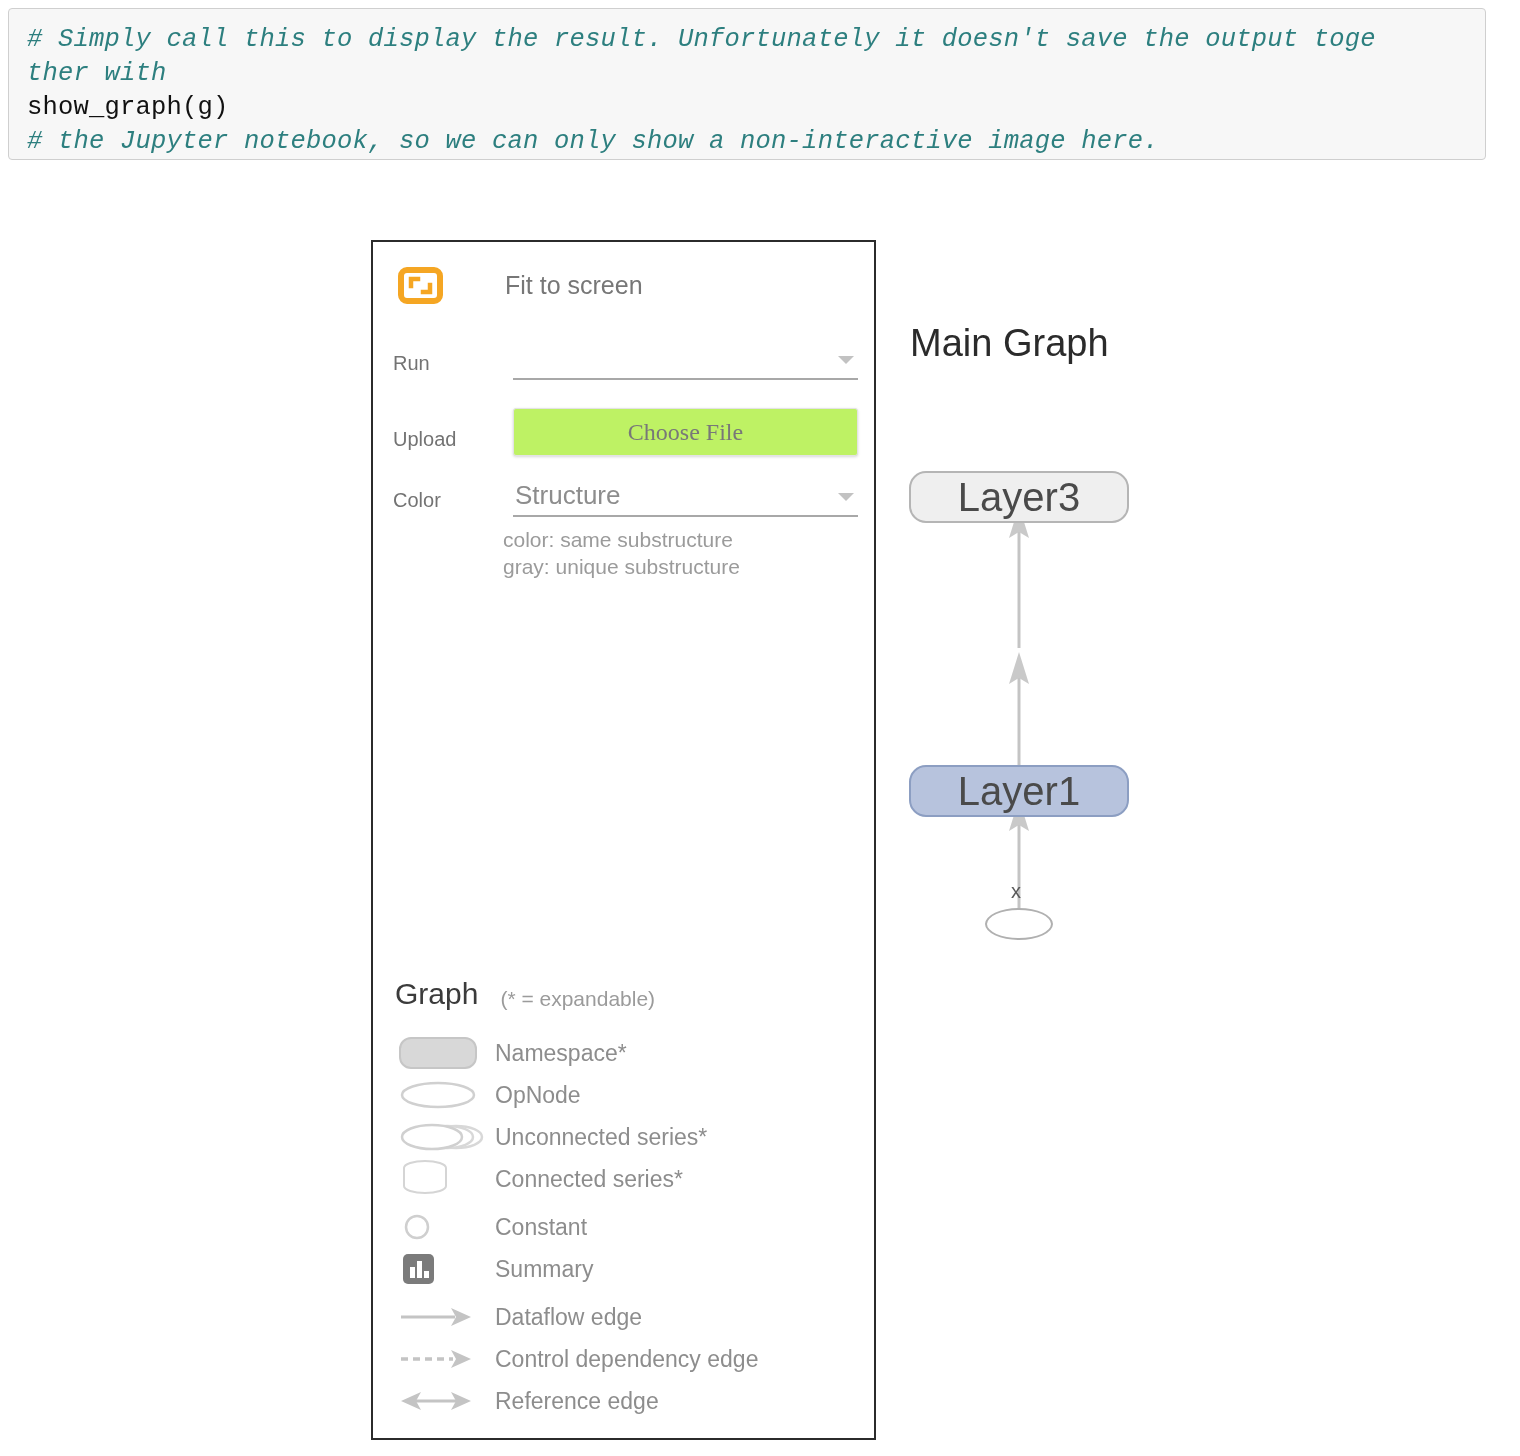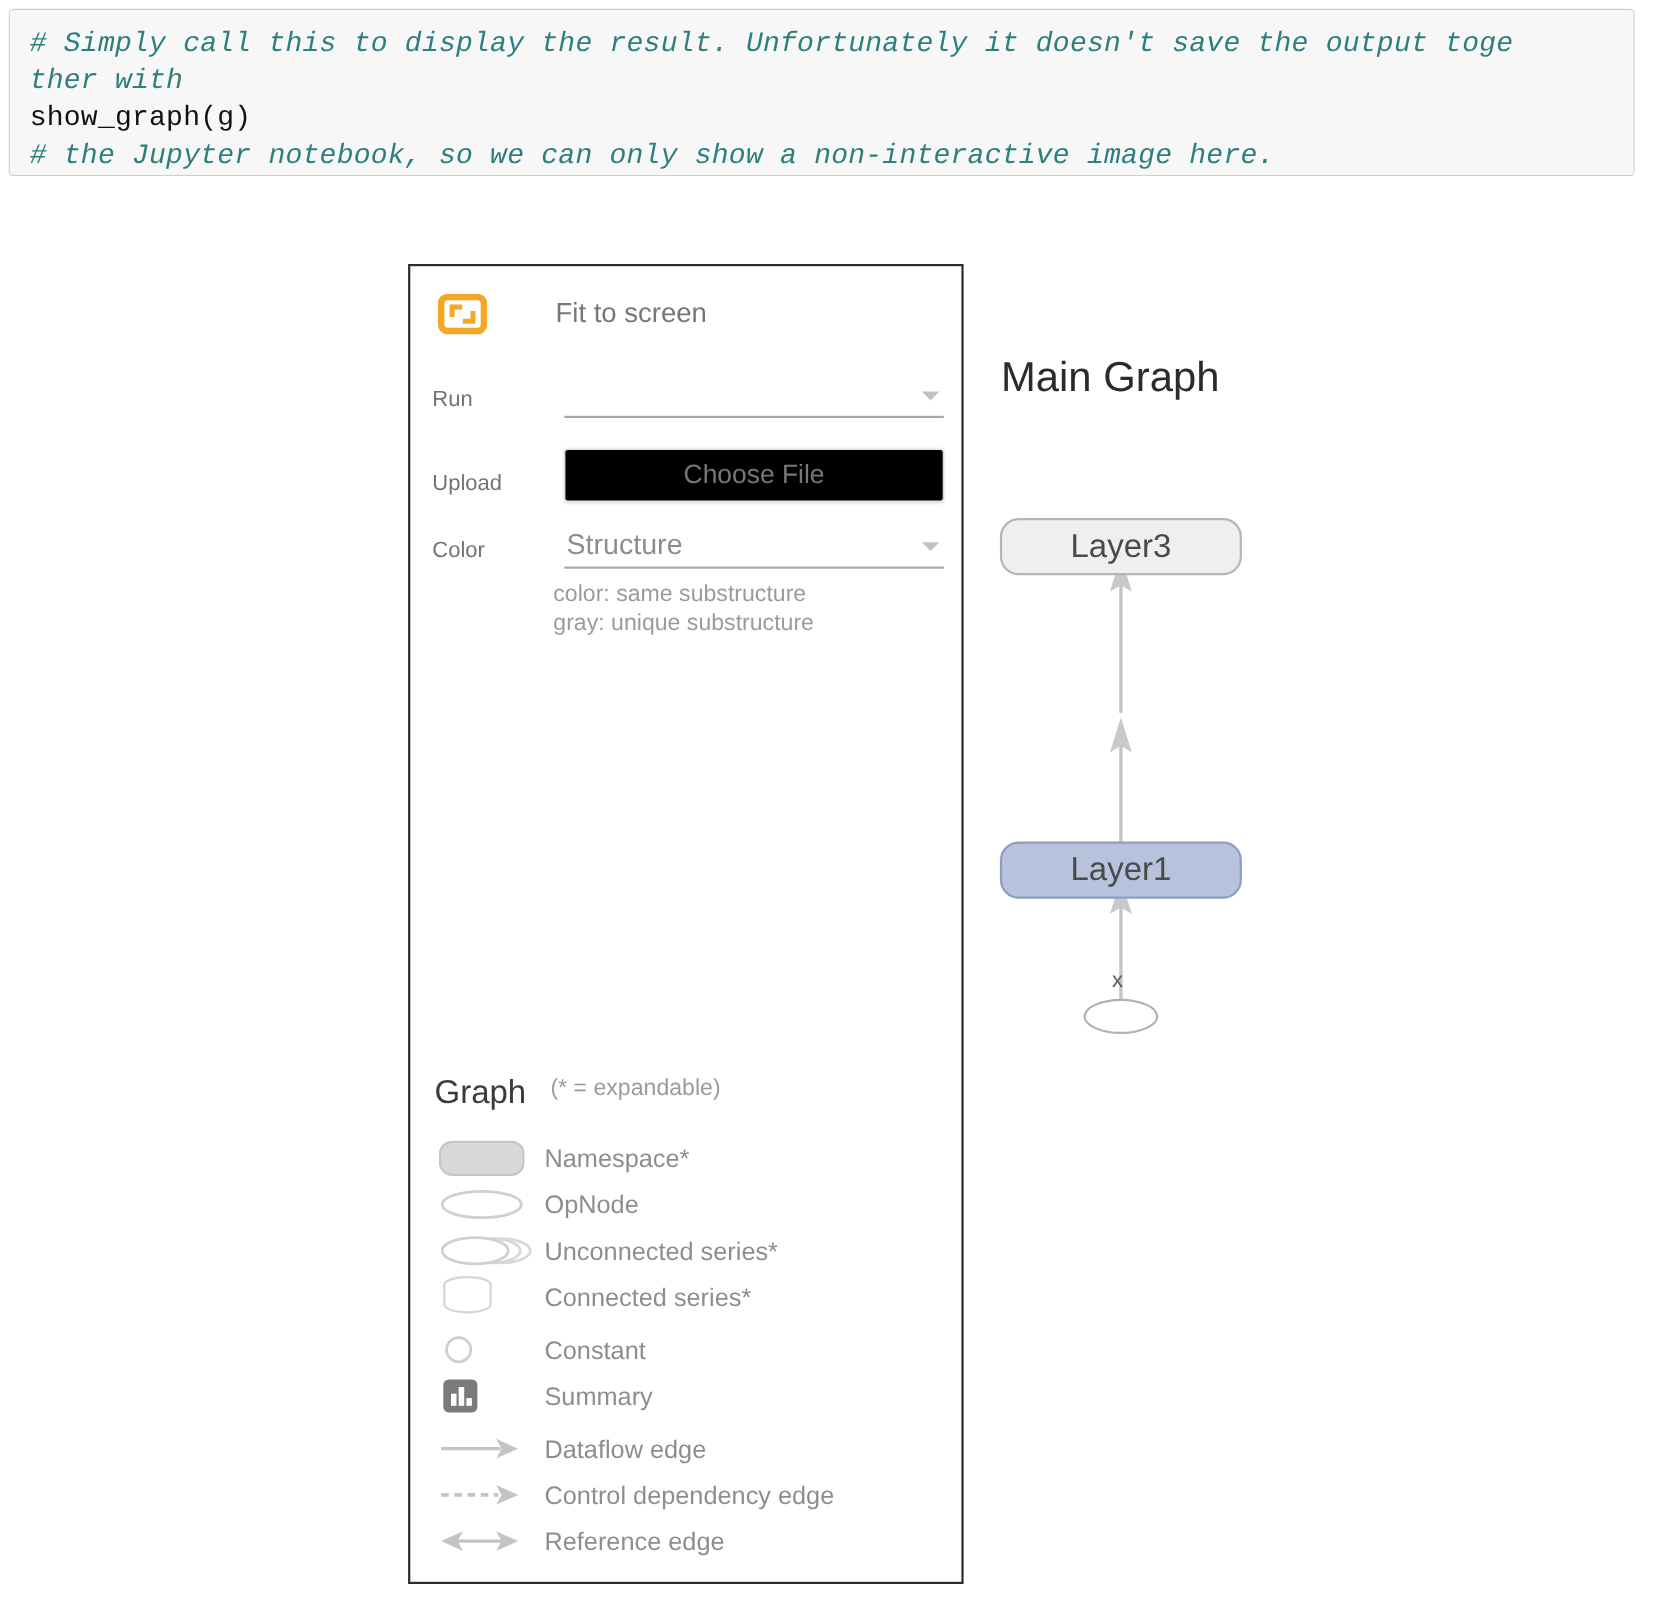--- a/index.html
+++ b/index.html
@@ -110,47 +110,48 @@
     bottom: 14px;
     width: 0;
     height: 0;
     border-left: 8px solid transparent;
     border-right: 8px solid transparent;
     border-top: 8px solid #c2c2c2;
   }
   .file-btn {
     flex: 1;
     height: 48px;
-    background: #000000;
+    background: #bef264;
     border: 1px solid #e3e3e3;
     border-radius: 3px;
     box-shadow: 0 1px 3px rgba(0,0,0,0.16);
     display: flex;
     align-items: center;
     justify-content: center;
     font-size: 24px;
     color: #787878;
     box-sizing: border-box;
+    font-family: Liberation Serif, serif;
   }
   .hint-block {
     position: absolute;
     left: 130px;
     top: 284px;
     font-size: 21px;
     line-height: 27px;
     color: #9b9b9b;
   }
 
   
   .legend-head {
     position: absolute;
     left: 22px;
     top: 735px;
     display: flex;
-    align-items: flex-start;
+    align-items: flex-end;
   }
   .legend-title {
     font-size: 30px;
     color: #3b3b3b;
   }
   .legend-note {
     margin-left: 22px;
     font-size: 21px;
     color: #9b9b9b;
   }
@@ -196,21 +197,21 @@
     font-size: 38px;
     color: #2b2b2b;
   }
   .gnode {
     position: absolute;
     display: flex;
     align-items: center;
     justify-content: center;
     border-radius: 17px;
     box-sizing: border-box;
-    font-size: 30px;
+    font-size: 40px;
     color: #4a4a4a;
   }
   .gnode.ns-gray {
     background: #efefef;
     border: 2px solid #b5b5b5;
   }
   .gnode.ns-blue {
     background: #b7c3dd;
     border: 2px solid #8c9ec2;
   }

